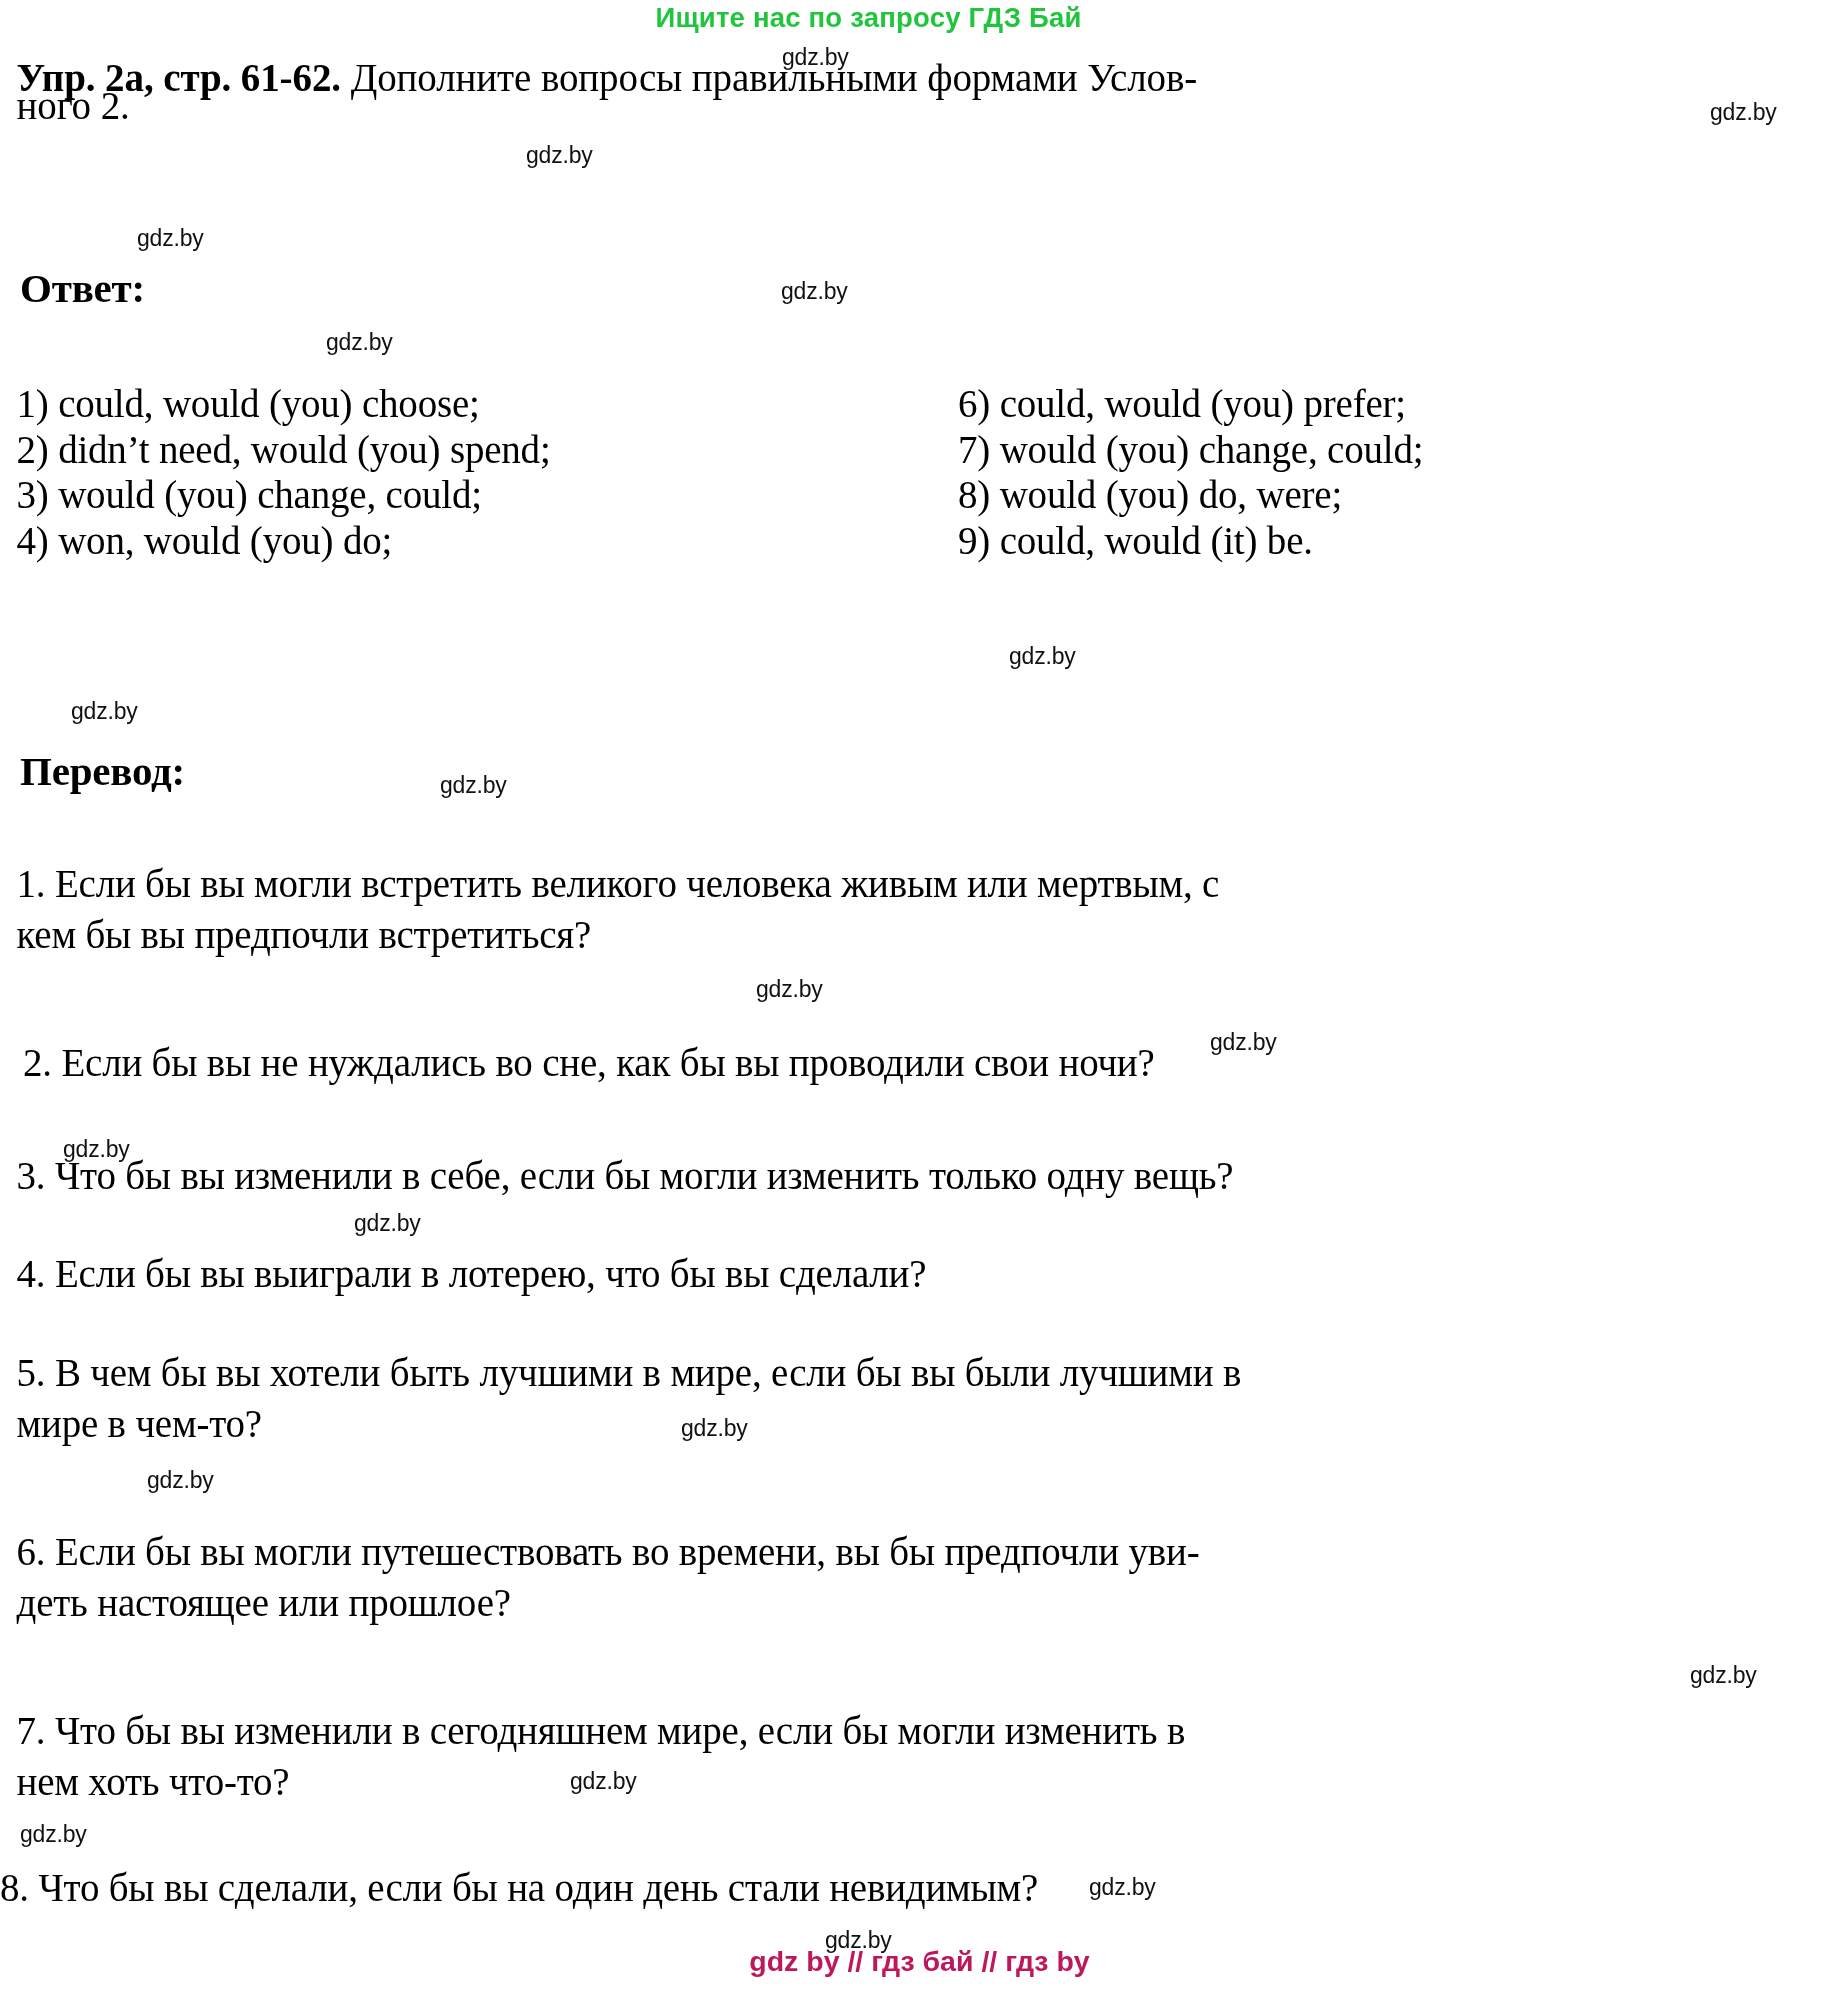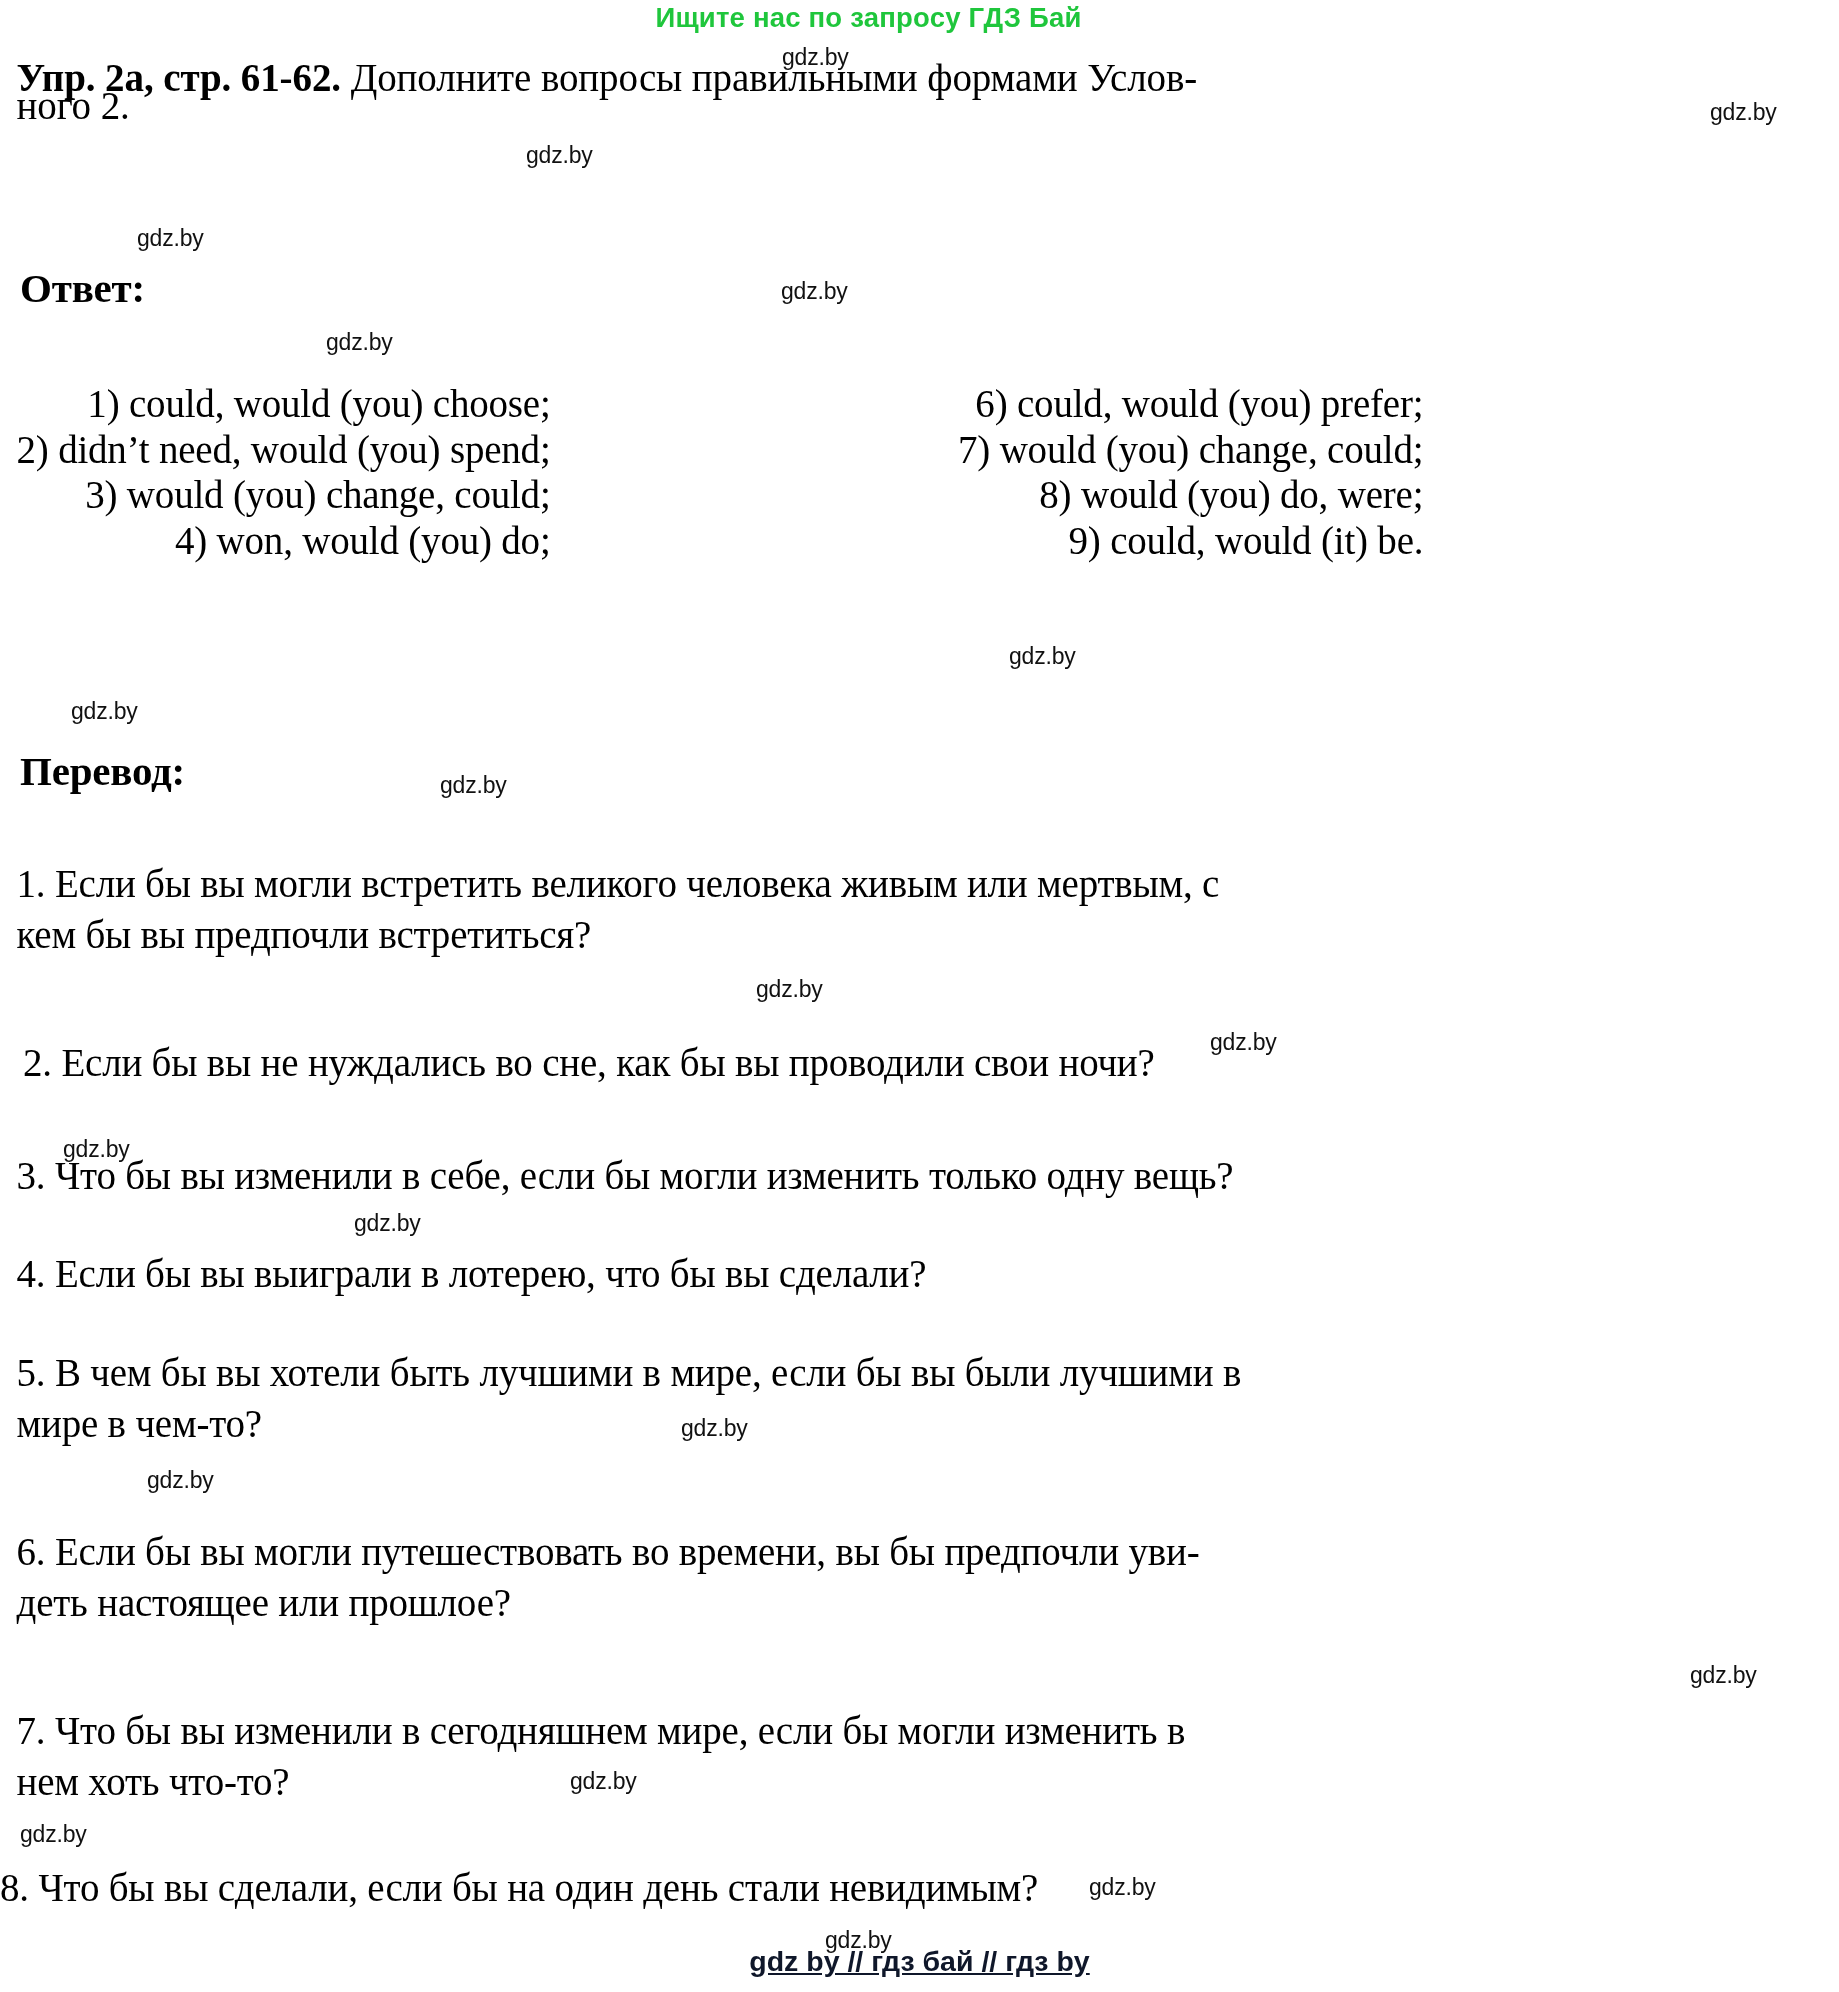--- a/index.html
+++ b/index.html
@@ -63,21 +63,21 @@
     letter-spacing: -0.2px;
     text-align: right;
   }
 
   .ans-col {
     font-size: 39px;
     line-height: 1.17;
     letter-spacing: -0.2px;
     white-space: nowrap;
   }
-  .ans-col .ans-item { display: block; text-align: right; }
+  .ans-col .ans-item { display: block; }
 
   .tr-item {
     font-size: 39px;
     line-height: 1.30;
     letter-spacing: -0.2px;
   }
 
   
   .footer-links {
     position: absolute;
@@ -175,16 +175,16 @@
       <div class="wm" style="left: 354px; top: 1210px;">gdz.by</div>
       <div class="wm" style="left: 681px; top: 1415px;">gdz.by</div>
       <div class="wm" style="left: 147px; top: 1467px;">gdz.by</div>
       <div class="wm" style="left: 1690px; top: 1662px;">gdz.by</div>
       <div class="wm" style="left: 570px; top: 1768px;">gdz.by</div>
       <div class="wm" style="left: 20px; top: 1821px;">gdz.by</div>
       <div class="wm" style="left: 1089px; top: 1874px;">gdz.by</div>
       <div class="wm" style="left: 825px; top: 1927px;">gdz.by</div>
     </div>
 
-  <div class="footer-links" style="top: 1945px; color: #0f172a; text-decoration: underline;">gdz by  //  гдз бай  //  гдз by</div>
+  <div class="footer-links" style="top: 1945px; color: #be185d;">gdz by  //  гдз бай  //  гдз by</div>
 
 </div>
 
 
 </body></html>

